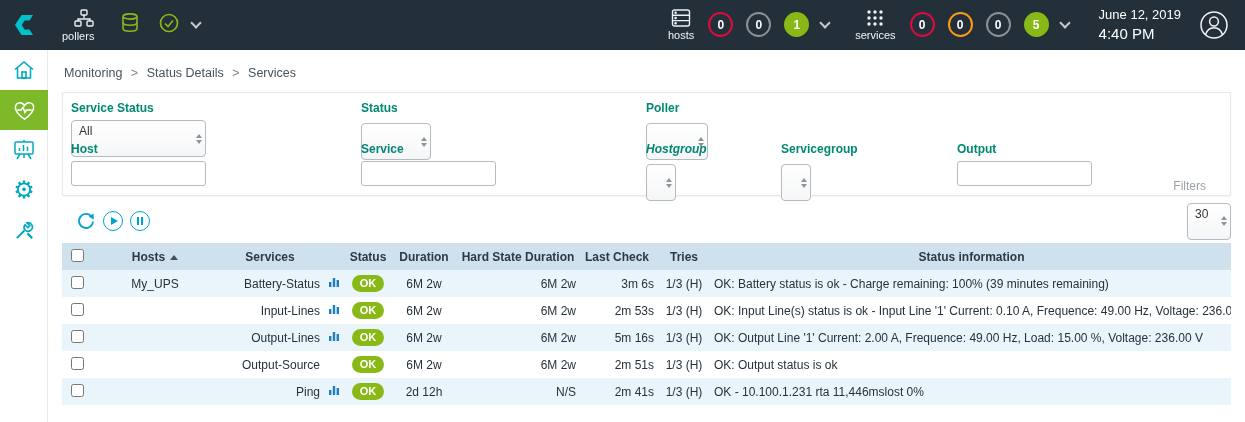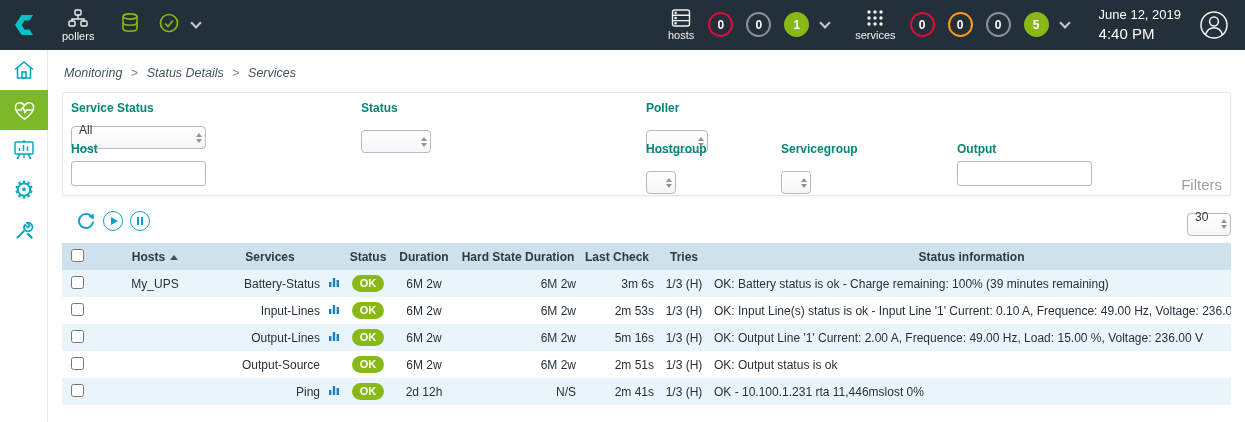--- a/index.html
+++ b/index.html
@@ -19,21 +19,21 @@
   }
   *{margin:0;padding:0;box-sizing:border-box;}
   html,body{width:1245px;height:422px;overflow:hidden;background:#fff;
     font-family:"Liberation Sans",sans-serif;}
   
   .topbar{position:absolute;left:0;top:0;width:1245px;height:50px;background:var(--topbar-bg);
     display:flex;align-items:center;color:#fff;padding-right:16px;z-index:5;}
   .logo{width:48px;height:50px;display:flex;align-items:center;justify-content:center;flex:0 0 48px;}
   .tb-group{display:flex;flex-direction:column;align-items:center;gap:2px;}
   .tb-label{font-size:11px;color:#f2f4f5;}
-  .tb-pollers{margin-left:14px;}
+  .tb-pollers{margin-left:14px;align-items:flex-end;}
   .tb-db{margin-left:26px;}
   .tb-gauge{margin-left:18px;}
   .chev{width:8px;height:8px;border-right:2px solid #c3cad0;border-bottom:2px solid #c3cad0;
     transform:rotate(45deg);display:inline-block;margin-top:-4px;cursor:pointer;}
   .tb-chev1{margin-left:12px;}
   .tb-right{margin-left:auto;display:flex;align-items:center;}
   .tb-badges{display:flex;align-items:center;gap:13px;margin-left:14px;}
   .tb-badge{width:25px;height:25px;border-radius:50%;border:2px solid #666;display:flex;
     align-items:center;justify-content:center;font-size:12px;font-weight:bold;color:#fff;cursor:pointer;}
   .tb-badge[data-color="red"]{border-color:var(--red);}
@@ -48,39 +48,39 @@
   .avatar{margin-left:18px;cursor:pointer;display:flex;}
   
   .sidebar{position:absolute;left:0;top:50px;width:48px;height:372px;background:#fff;
     border-right:1px solid #e8ebed;z-index:4;}
   .side-item{width:48px;height:40px;display:flex;align-items:center;justify-content:center;cursor:pointer;}
   .side-item.active{background:var(--side-active);}
   .gear-glyph{font-family:"DejaVu Sans",sans-serif;font-size:24px;color:var(--teal);line-height:1;}
   
   .content{position:absolute;left:48px;top:50px;width:1197px;height:372px;background:#fff;overflow:hidden;}
   .breadcrumb{padding:16px 0 10px 16px;font-size:12.5px;color:#44525c;}
-  .breadcrumb .bc-item{cursor:pointer;font-style:italic;}
+  .breadcrumb .bc-item{cursor:pointer;}
   .breadcrumb .bc-sep{color:#7a868e;margin:0 5px;}
   
   .filter-card{position:relative;margin:2px 14px 0 14px;height:104px;background:#fff;
     border:1px solid #e3e8eb;border-radius:2px;box-shadow:0 1px 2px rgba(0,0,0,.05);}
   .f-group{position:absolute;}
   .f-label{font-size:12px;font-weight:bold;color:var(--label-green);margin-bottom:5px;}
-  .sel{position:relative;display:inline-flex;align-items:center;height:23px;background:linear-gradient(#fff,#f5f6f7);
+  .sel{position:relative;display:inline-flex;align-items:center;height:37px;background:linear-gradient(#fff,#f5f6f7);
     border:1px solid #b4bac0;border-radius:4px;font-size:12px;color:#333;padding:0 18px 15px 7px;cursor:pointer;}
   .stepper{position:absolute;right:3px;top:50%;transform:translateY(-50%);display:flex;
     flex-direction:column;align-items:center;gap:2px;}
   .tri-up{width:0;height:0;border-left:3.5px solid transparent;border-right:3.5px solid transparent;
     border-bottom:4px solid #8b959c;}
   .tri-down{width:0;height:0;border-left:3.5px solid transparent;border-right:3.5px solid transparent;
     border-top:4px solid #8b959c;}
   .txt{height:25px;width:135px;border:1px solid #b4bac0;border-radius:3px;
     font:12px "Liberation Sans",sans-serif;padding:0 6px;color:#333;}
   .w135{width:135px;} .w70{width:70px;} .w62{width:62px;} .w30{width:30px;justify-content:flex-start;padding-left:4px;}
-  .filters-caption{position:absolute;right:8px;bottom:2px;font-size:15px;color:#9aa2a8;}
+  .filters-caption{position:absolute;right:24px;bottom:2px;font-size:12px;color:#9aa2a8;}
   
   .toolbar{margin:12px 14px 9px 14px;display:flex;align-items:center;height:26px;}
   .w262{width:262px;}
   .tool-icons{display:flex;align-items:center;gap:7px;margin-left:14px;}
   .circle-btn{width:20px;height:20px;border:1.6px solid var(--action-blue);border-radius:50%;
     display:flex;align-items:center;justify-content:center;cursor:pointer;background:#fff;}
   .play-tri{width:0;height:0;border-left:7px solid var(--action-blue);
     border-top:4.5px solid transparent;border-bottom:4.5px solid transparent;margin-left:2px;}
   .pause-bars{display:flex;gap:2px;}
   .pause-bars i{display:block;width:2.4px;height:8px;background:var(--action-blue);}
@@ -277,21 +277,25 @@
         <span class="stepper">
             <i class="tri-up"></i>
             <i class="tri-down"></i>
           </span>
       </div>
     </div>
     <div class="f-group" style="left:8px;top:49px;">
       <div class="f-label">Host</div>
       <input class="txt" type="text" value="" style="">
     </div>
-    <div class="f-group" style="left:583px;top:49px;">
+    <div class="f-group" style="left:298px;top:49px;">
+      <div class="f-label">Service</div>
+      <input class="txt" type="text" value="" style="">
+    </div>
+    <div class="f-group" style="left:583px;top:49px;font-style:italic;">
       <div class="f-label">Hostgroup</div>
       <div class="sel w30">
         <span></span>
         <span class="stepper">
             <i class="tri-up"></i>
             <i class="tri-down"></i>
           </span>
       </div>
     </div>
     <div class="f-group" style="left:718px;top:49px;">

